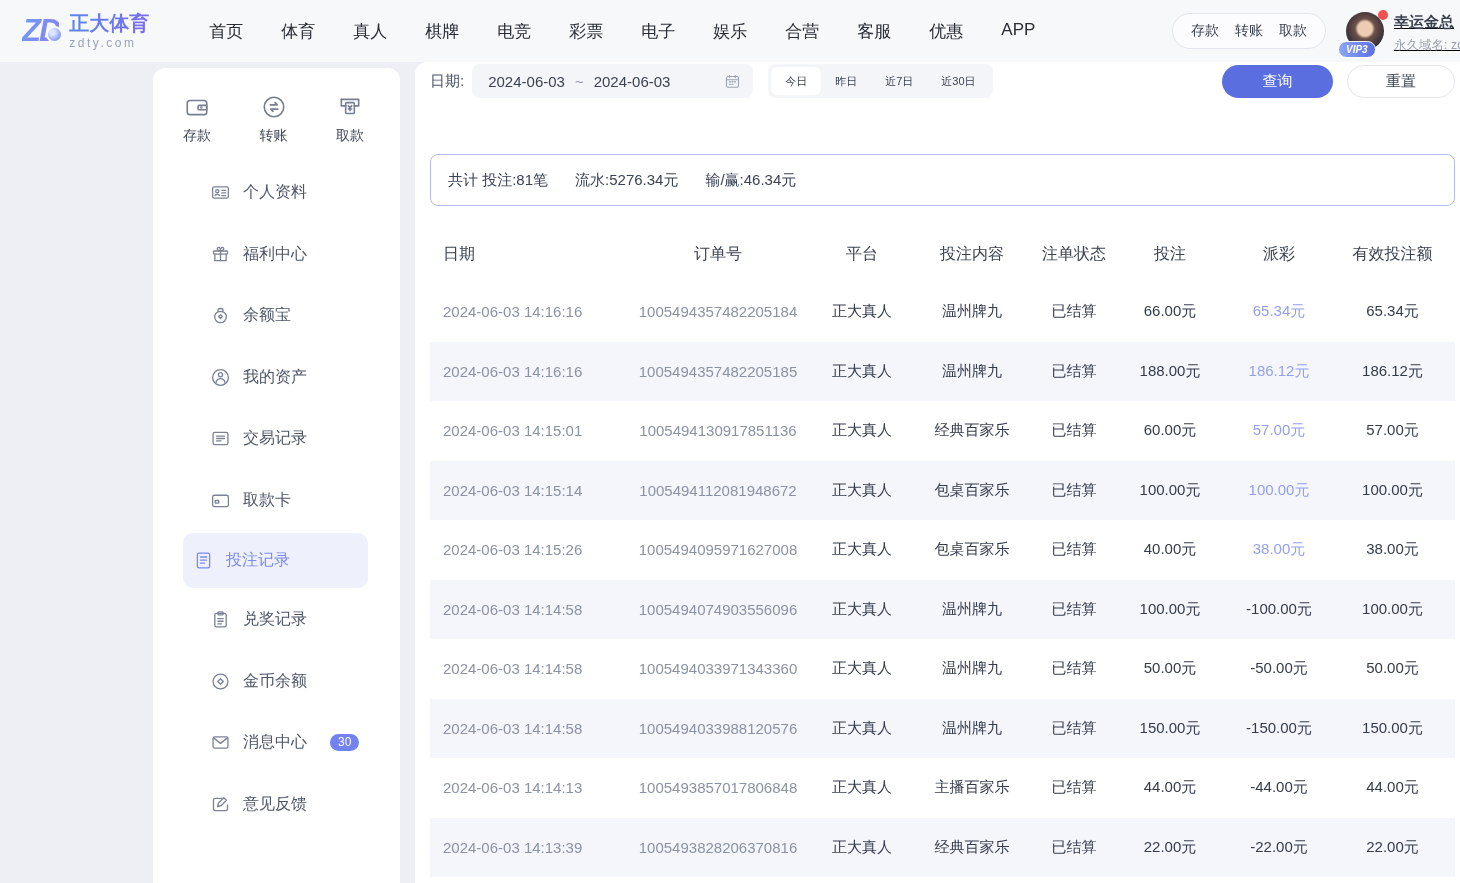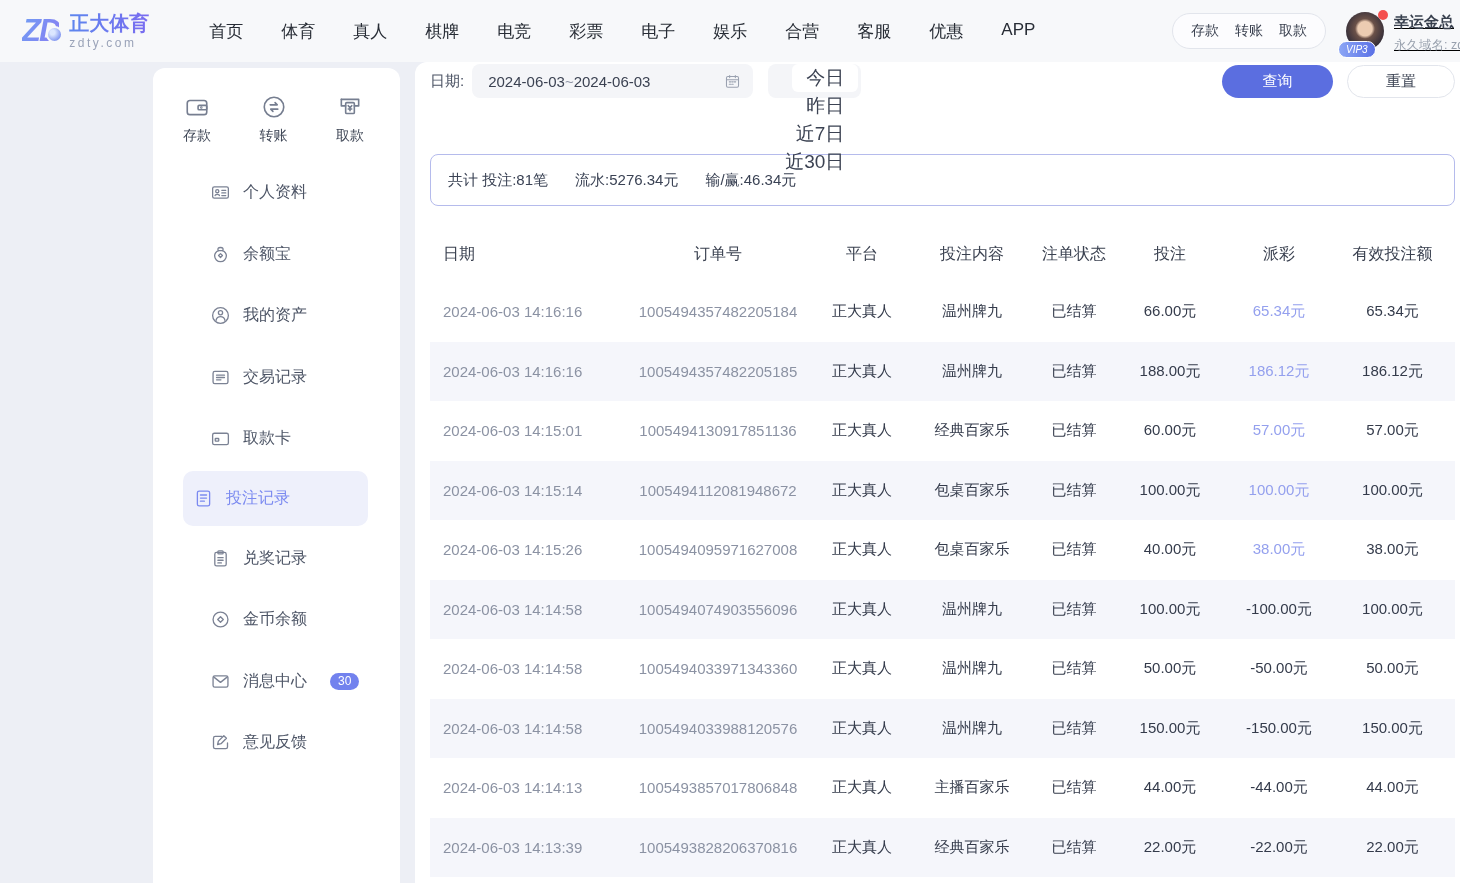--- a/index.html
+++ b/index.html
@@ -26,21 +26,21 @@
   .top-right{margin-left:auto;display:flex;align-items:center;}
   .quick-pill{display:flex;gap:16px;border:1px solid #e2e5ec;background:#fcfcfe;border-radius:999px;
               padding:8px 18px;font-size:14px;color:#3a4150;}
   .quick-pill span{cursor:pointer;}
   .user{display:flex;align-items:flex-start;margin-left:20px;}
   .avatar-wrap{position:relative;width:40px;height:40px;margin-top:4px;}
   .avatar{width:38px;height:38px;border-radius:50%;
           background:radial-gradient(circle at 50% 44%,#ecccb2 25%,#6b5148 35%,#332d38 72%,#23242e 100%);}
   .notif-dot{position:absolute;top:-2px;right:-2px;width:10px;height:10px;border-radius:50%;background:#f4504e;}
   .vip-badge{position:absolute;bottom:-6px;left:-8px;background:linear-gradient(90deg,#8ca6f5,#5a70e6);
-             color:#fff;font-size:10px;font-weight:normal;font-style:italic;padding:2px 7px;border-radius:9px;
+             color:#fff;font-size:10px;font-weight:bold;font-style:italic;padding:2px 7px;border-radius:9px;
              border:1px solid #fff;white-space:nowrap;}
   .user-meta{margin-left:8px;width:66px;overflow:hidden;margin-top:5px;text-decoration:underline;}
   .user-name{font-size:15px;font-weight:bold;color:#39414f;white-space:nowrap;}
   .user-domain{font-size:12.5px;color:#98a0ad;white-space:nowrap;margin-top:5px;}
 
   
   .sidebar{position:absolute;top:68px;left:153px;width:247px;height:815px;background:#fff;
            border-radius:12px 12px 0 0;overflow:hidden;}
   .quick-actions{display:flex;justify-content:space-between;padding:26px 36px 0 30px;}
   .qa-item{display:flex;flex-direction:column;align-items:center;gap:7px;cursor:pointer;}
@@ -53,26 +53,26 @@
   .menu-item.active{background:#eef0fb;border-radius:10px;margin:1.5px 32px 1.5px 30px;height:55px;padding-left:10px;color:#7b8af0;}
   .menu-item.active .mi-icon svg{color:#7b8af0;}
   .badge{margin-left:23px;background:#7282ee;color:#fff;font-size:12px;border-radius:9px;padding:2px 8px;line-height:13px;}
 
   
   .main{position:absolute;top:62px;left:415px;width:1045px;height:821px;background:#fff;
         border-radius:12px 0 0 0;box-sizing:border-box;padding:0 5px 0 15px;}
   .filter-row{display:flex;align-items:center;height:34px;margin-top:2px;}
   .filter-label{font-size:15px;color:#4a5263;}
   .date-input{margin-left:8px;width:281px;height:34px;background:#f4f5f8;border-radius:8px;display:flex;
-              align-items:center;padding:0 12px 0 16px;box-sizing:border-box;font-size:15px;color:#3b4252;gap:0;cursor:pointer;}
+              align-items:center;padding:0 12px 0 16px;box-sizing:border-box;font-size:15px;color:#3b4252;gap:10px;cursor:pointer;}
   .date-sep{color:#8b92a3;}
   .calendar{margin-left:auto;color:#9aa1b0;}
   .calendar svg{width:17px;height:17px;display:block;}
-  .segmented{margin-left:15px;height:34px;background:#f4f5f8;border-radius:8px;display:flex;align-items:flex-end;
-             padding:0 3px;font-size:19px;color:#3b4252;flex-direction:column;}
+  .segmented{margin-left:15px;height:34px;background:#f4f5f8;border-radius:8px;display:flex;align-items:center;
+             padding:0 3px;font-size:11px;color:#3b4252;}
   .seg-item{padding:0 14px;height:28px;line-height:28px;border-radius:6px;cursor:pointer;white-space:nowrap;}
   .seg-item.active{background:#fff;}
   .btn-query{margin-left:auto;width:111px;height:33px;border-radius:999px;background:#5b6ee0;color:#fff;
              font-size:15px;display:flex;align-items:center;justify-content:center;cursor:pointer;}
   .btn-reset{margin-left:14px;width:108px;height:33px;border-radius:999px;background:#fff;border:1px solid #e2e5ec;
              color:#3b4252;font-size:15px;display:flex;align-items:center;justify-content:center;box-sizing:border-box;cursor:pointer;}
   .summary{margin-top:56px;height:52px;border:1px solid #b5bbec;border-radius:8px;display:flex;align-items:center;
            padding:0 17px;font-size:15px;color:#3a4254;box-sizing:border-box;}
   .summary span{margin-right:27px;}
 
@@ -183,20 +183,31 @@
               <circle cx="8.3" cy="10.5" r="1.8"></circle>
               <path d="M5.8 15.5c0-1.7 5-1.7 5 0"></path>
               <path d="M13.5 9.5H18M13.5 12.5H18M13.5 15.5H18"></path>
             </svg>
           </span>
           <span class="menu-label">个人资料</span>
         </div>
         <div class="menu-item">
           <span class="mi-icon">
             <svg viewBox="0 0 24 24" fill="none" stroke="currentColor" stroke-width="1.5" stroke-linecap="round" stroke-linejoin="round">
+              <rect x="4" y="8" width="16" height="3.5" rx="0.8"></rect>
+              <path d="M5.5 11.5V19h13v-7.5"></path>
+              <path d="M12 8v11"></path>
+              <path d="M12 8c-3.8 0-4.7-3.6-2.5-4.1C11.2 3.4 12 5.6 12 8zm0 0c3.8 0 4.7-3.6 2.5-4.1C12.8 3.4 12 5.6 12 8z"></path>
+            </svg>
+          </span>
+          <span class="menu-label">福利中心</span>
+        </div>
+        <div class="menu-item">
+          <span class="mi-icon">
+            <svg viewBox="0 0 24 24" fill="none" stroke="currentColor" stroke-width="1.5" stroke-linecap="round" stroke-linejoin="round">
               <path d="M9.7 7.6C8.2 5.6 9.2 4 12 4s3.8 1.6 2.3 3.6"></path>
               <path d="M9.7 7.6h4.6c2.7 1.2 4.4 3.3 4.4 5.9a6.7 6.7 0 01-13.4 0c0-2.6 1.7-4.7 4.4-5.9z"></path>
               <path d="M12 11l2.2 2.2L12 15.4l-2.2-2.2z"></path>
             </svg>
           </span>
           <span class="menu-label">余额宝</span>
         </div>
         <div class="menu-item">
           <span class="mi-icon">
             <svg viewBox="0 0 24 24" fill="none" stroke="currentColor" stroke-width="1.5" stroke-linecap="round" stroke-linejoin="round">

